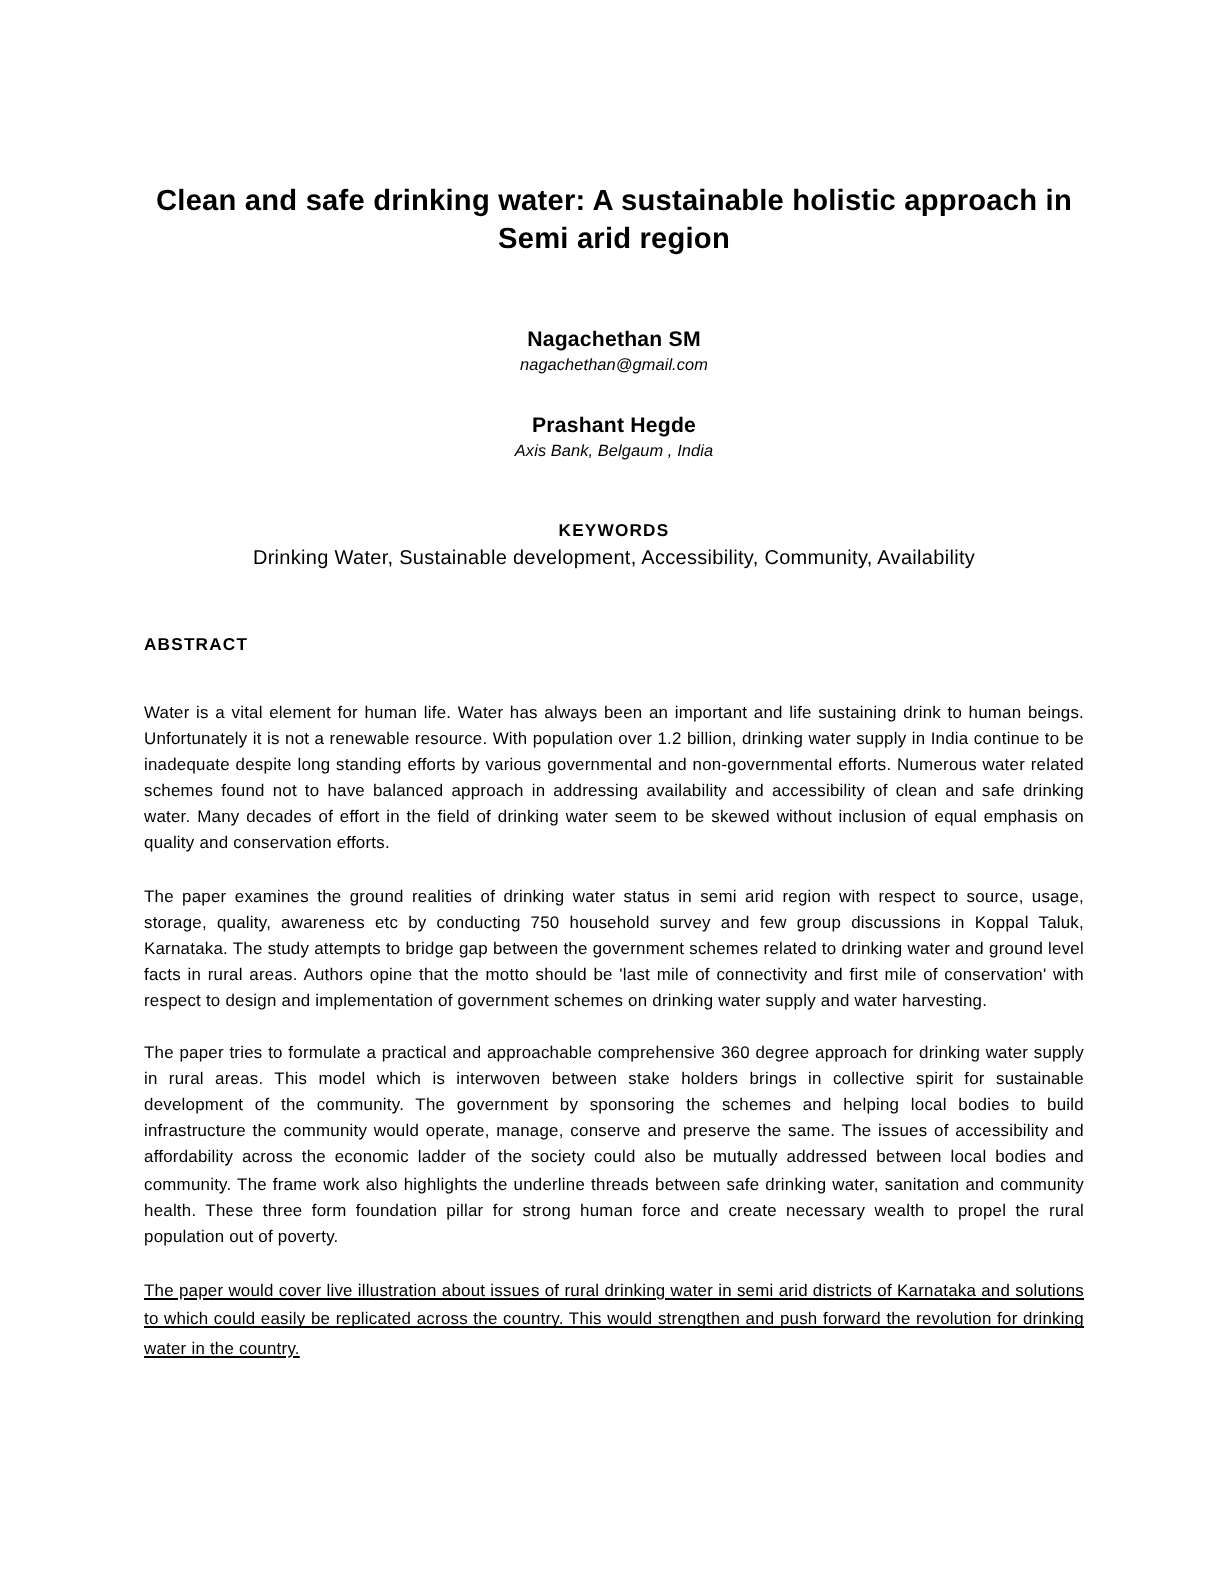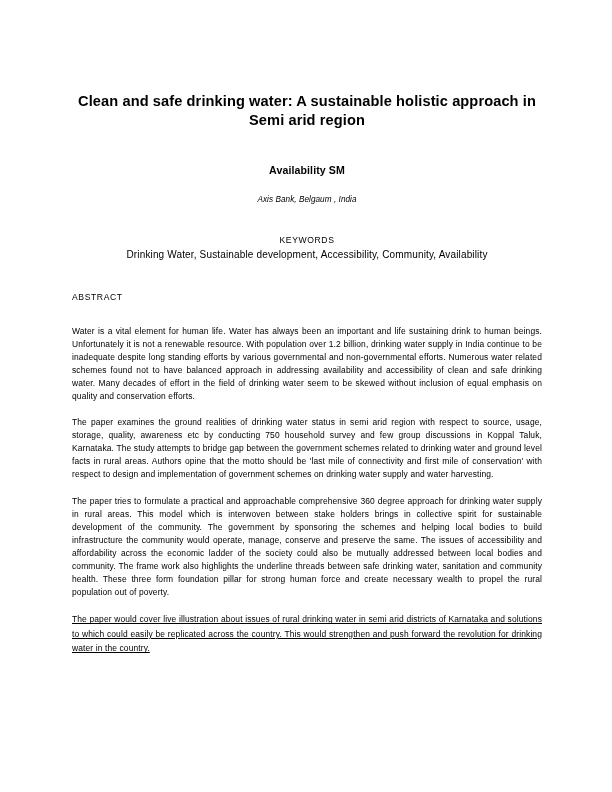--- a/index.html
+++ b/index.html
@@ -66,21 +66,21 @@
     letter-spacing: 0.05px;
   }
 
   
   .keywords-section {
     margin-top: 28px;
     text-align: center;
   }
   .section-heading {
     font-size: 8.6px;
-    font-weight: normal;
+    font-weight: bold;
     line-height: 13px;
     letter-spacing: 0.6px;
     margin-top: 19px;
   }
   .keywords-list {
     font-size: 10px;
     line-height: 13px;
     letter-spacing: 0.15px;
     margin-top: 1px;
   }
@@ -114,24 +114,26 @@
 <body>
 
 <div class="page">
   <div class="content">
 
     <h1 class="title">Clean and safe drinking water: A sustainable holistic approach in Semi arid region</h1>
 
     <div class="authors">
 
       <div class="author-block">
-        <div class="author-name">Availability SM</div>
+        <div class="author-name">Nagachethan SM</div>
+        <div class="author-email">nagachethan@gmail.com</div>
       </div>
 
       <div class="author-block">
+        <div class="author-name">Prashant Hegde</div>
         <div class="author-affil">Axis Bank, Belgaum , India</div>
       </div>
 
     </div>
 
     <div class="keywords-section">
       <div class="section-heading">KEYWORDS</div>
       <div class="keywords-list">Drinking Water, Sustainable development, Accessibility, Community, Availability</div>
     </div>
 

